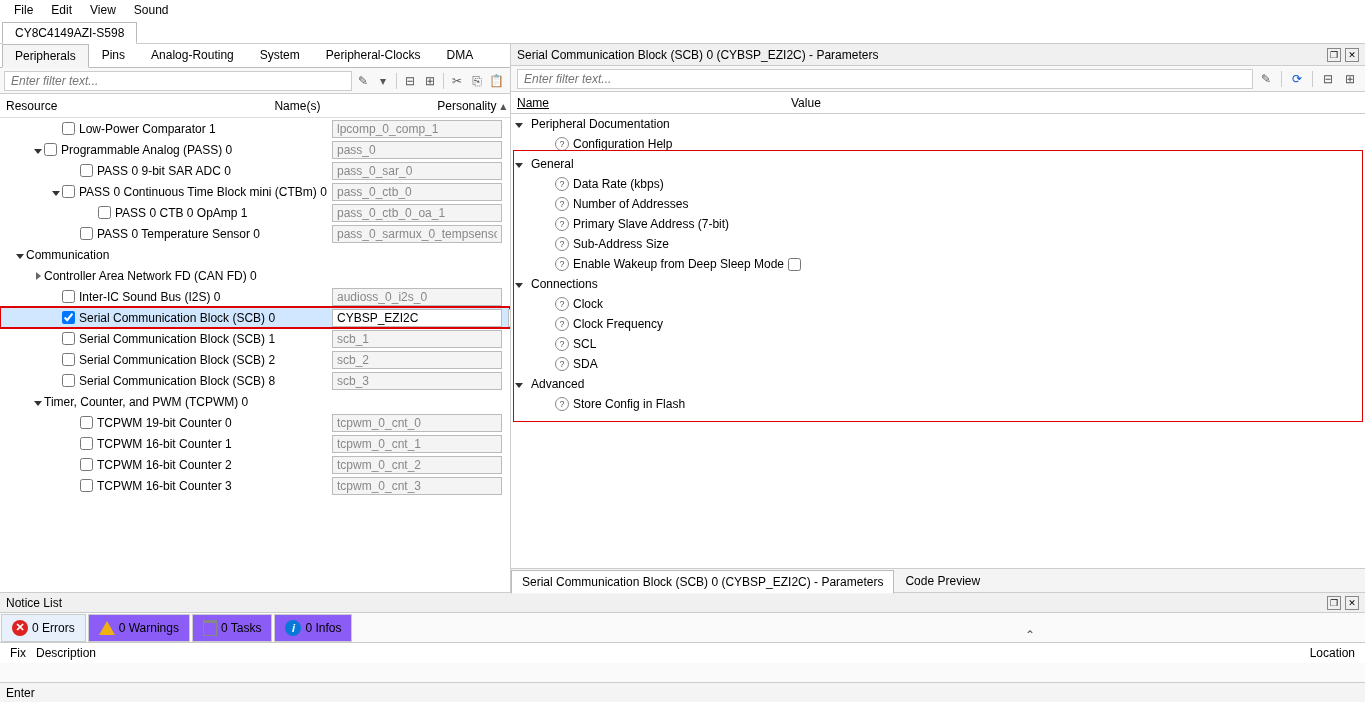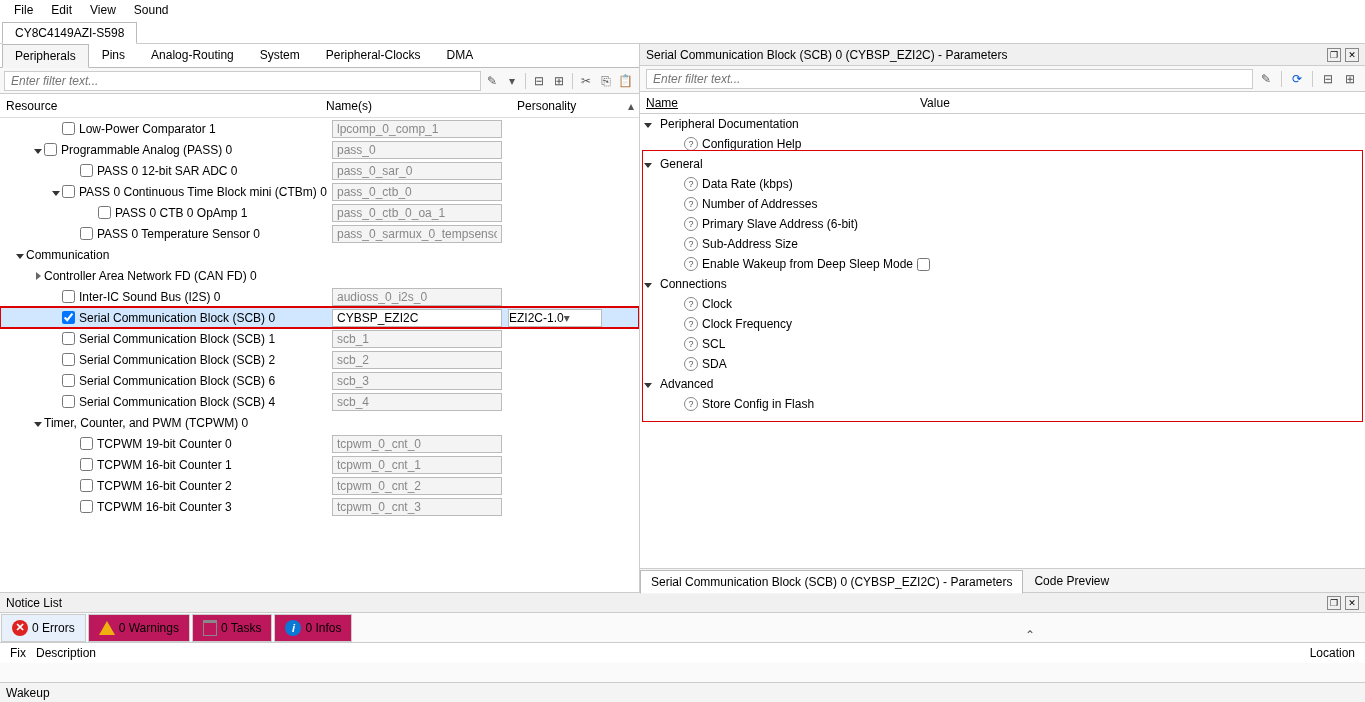--- a/index.html
+++ b/index.html
@@ -10,21 +10,21 @@
 
 .menubar { height: 20px; display: flex; align-items: center; padding: 0 6px; gap: 2px; background: #fff; }
 .menubar .mi { padding: 2px 8px; cursor: default; }
 
 
 .chip-tab-row { height: 24px; display: flex; align-items: flex-end; border-bottom: 1px solid #ccc; padding-left: 2px; }
 .chip-tab { border: 1px solid #bbb; border-bottom: 1px solid #fff; padding: 3px 12px; background: #fff; position: relative; top: 1px; }
 
 
 .main { flex: 1 1 auto; display: flex; min-height: 0; }
-.left-pane { width: 640px; display: flex; flex-direction: column; border-right: 1px solid #ccc; }
+.left-pane { width: 511px; display: flex; flex-direction: column; border-right: 1px solid #ccc; }
 .right-pane { flex: 1; display: flex; flex-direction: column; min-width: 0; }
 
 
 .tabs-row { height: 24px; display: flex; align-items: flex-end; border-bottom: 1px solid #bbb; padding-left: 2px; gap: 0; }
 .tab { padding: 4px 12px; border: 1px solid transparent; cursor: default; }
 .tab.active { border: 1px solid #bbb; border-bottom: 1px solid #f5f5f5; background: #f5f5f5; position: relative; top: 1px; }
 
 
 .filter-row { height: 26px; display: flex; align-items: center; border-bottom: 1px solid #ccc; gap: 2px; padding: 2px 4px; background: #f8f8f8; }
 .filter-input { flex: 1; height: 20px; border: 1px solid #ccc; background: #fff; padding: 0 6px; color: #777; font-style: italic; }
@@ -77,21 +77,21 @@
 
 
 .right-bottom-tabs { height: 24px; display: flex; align-items: center; border-top: 1px solid #ccc; background: #f4f4f4; }
 .right-bottom-tabs .tab { padding: 4px 10px; }
 .right-bottom-tabs .tab.active { background: #fff; border-top: 1px solid #bbb; border-left: 1px solid #bbb; border-right: 1px solid #bbb; }
 
 
 .notice-panel { height: 90px; border-top: 1px solid #ccc; display: flex; flex-direction: column; background: #fafafa; }
 .notice-title { height: 20px; display: flex; align-items: center; justify-content: space-between; padding: 0 6px; background: #f0f0f0; border-bottom: 1px solid #ccc; }
 .notice-counts { height: 30px; display: flex; align-items: center; gap: 0; border-bottom: 1px solid #ccc; }
-.notice-btn { height: 28px; display: flex; align-items: center; gap: 4px; padding: 0 10px; border: 1px solid #ccc; margin: 0 1px; background: #be185d; }
+.notice-btn { height: 28px; display: flex; align-items: center; gap: 4px; padding: 0 10px; border: 1px solid #ccc; margin: 0 1px; background: #8b5cf6; }
 .notice-btn.sel { background: #e8f0fc; }
 .err-icon { width: 16px; height: 16px; border-radius: 50%; background: #d22; color: #fff; display: flex; align-items: center; justify-content: center; font-weight: bold; font-size: 11px; }
 .warn-icon { width: 0; height: 0; border-left: 8px solid transparent; border-right: 8px solid transparent; border-bottom: 14px solid #f0b010; position: relative; }
 .task-icon { width: 14px; height: 16px; border: 1px solid #888; border-top: 3px solid #888; }
 .info-icon { width: 16px; height: 16px; border-radius: 50%; background: #0a78d6; color: #fff; display: flex; align-items: center; justify-content: center; font-weight: bold; font-style: italic; font-size: 11px; }
 .notice-columns { height: 20px; display: flex; align-items: center; justify-content: space-between; padding: 0 10px; background: #fff; }
 
 
 .statusbar { height: 20px; display: flex; align-items: center; padding: 0 6px; border-top: 1px solid #ccc; background: #f4f4f4; }
 
@@ -158,21 +158,21 @@
             <span class="spacer" style="width: 26px;"></span>
             <span class="chev down"></span>
             <input type="checkbox" style="">
             <span class="label">Programmable Analog (PASS) 0</span>
             <span class="name-col"><input value="pass_0" style=""></span>
           </div>
           <div class="tree-row rel">
             <span class="spacer" style="width: 62px;"></span>
             <span class="chev "></span>
             <input type="checkbox" style="">
-            <span class="label">PASS 0 12-bit SAR ADC 0</span>
+            <span class="label">PASS 0 9-bit SAR ADC 0</span>
             <span class="name-col"><input value="pass_0_sar_0" style=""></span>
           </div>
           <div class="tree-row rel">
             <span class="spacer" style="width: 44px;"></span>
             <span class="chev down"></span>
             <input type="checkbox" style="">
             <span class="label">PASS 0 Continuous Time Block mini (CTBm) 0</span>
             <span class="name-col"><input value="pass_0_ctb_0" style=""></span>
           </div>
           <div class="tree-row rel">
@@ -228,29 +228,22 @@
             <span class="spacer" style="width: 44px;"></span>
             <span class="chev "></span>
             <input type="checkbox" style="">
             <span class="label">Serial Communication Block (SCB) 2</span>
             <span class="name-col"><input value="scb_2" style=""></span>
           </div>
           <div class="tree-row rel">
             <span class="spacer" style="width: 44px;"></span>
             <span class="chev "></span>
             <input type="checkbox" style="">
-            <span class="label">Serial Communication Block (SCB) 6</span>
+            <span class="label">Serial Communication Block (SCB) 8</span>
             <span class="name-col"><input value="scb_3" style=""></span>
-          </div>
-          <div class="tree-row rel">
-            <span class="spacer" style="width: 44px;"></span>
-            <span class="chev "></span>
-            <input type="checkbox" style="">
-            <span class="label">Serial Communication Block (SCB) 4</span>
-            <span class="name-col"><input value="scb_4" style=""></span>
           </div>
           <div class="tree-row rel">
             <span class="spacer" style="width: 26px;"></span>
             <span class="chev down"></span>
             <span class="label">Timer, Counter, and PWM (TCPWM) 0</span>
           </div>
           <div class="tree-row rel">
             <span class="spacer" style="width: 62px;"></span>
             <span class="chev "></span>
             <input type="checkbox" style="">
@@ -327,21 +320,21 @@
           </div>
           <div class="param-row rel">
             <span class="pname" style="padding-left: 44px;">
               <span class="help-icon">?</span>
               <span>Number of Addresses</span>
             </span>
           </div>
           <div class="param-row rel">
             <span class="pname" style="padding-left: 44px;">
               <span class="help-icon">?</span>
-              <span>Primary Slave Address (6-bit)</span>
+              <span>Primary Slave Address (7-bit)</span>
             </span>
           </div>
           <div class="param-row rel">
             <span class="pname" style="padding-left: 44px;">
               <span class="help-icon">?</span>
               <span>Sub-Address Size</span>
             </span>
           </div>
           <div class="param-row rel">
             <span class="pname" style="padding-left: 44px;">
@@ -430,15 +423,15 @@
         <span>Description</span>
       </span>
       <span style="position:relative;">
         <span style="position:absolute; right:320px; top:-18px; color:#555;">⌃</span>
         <span>Location</span>
       </span>
     </div>
   </div>
 
   <div class="statusbar">
-    <span>Wakeup</span>
+    <span>Enter</span>
   </div>
 </div>
 
 </body></html>

